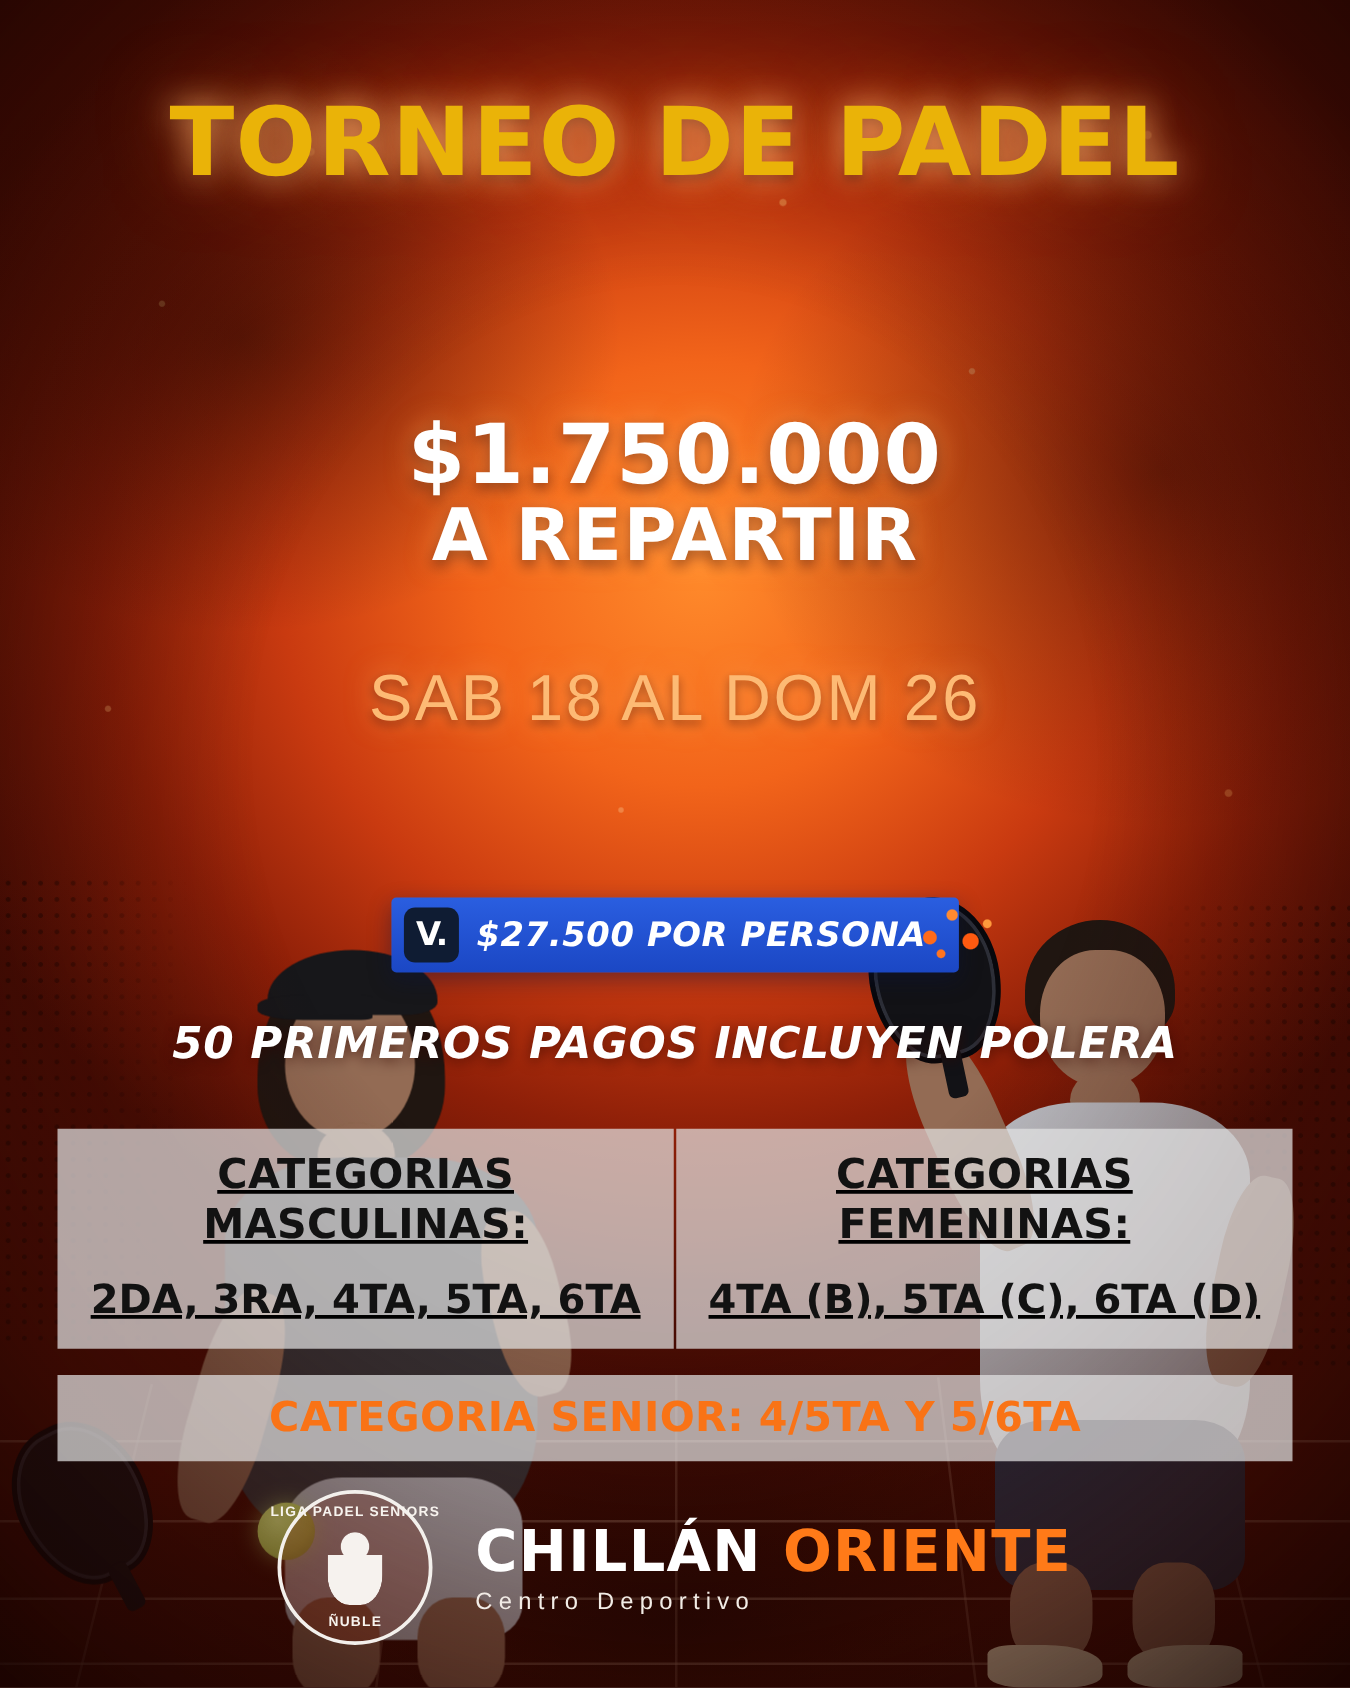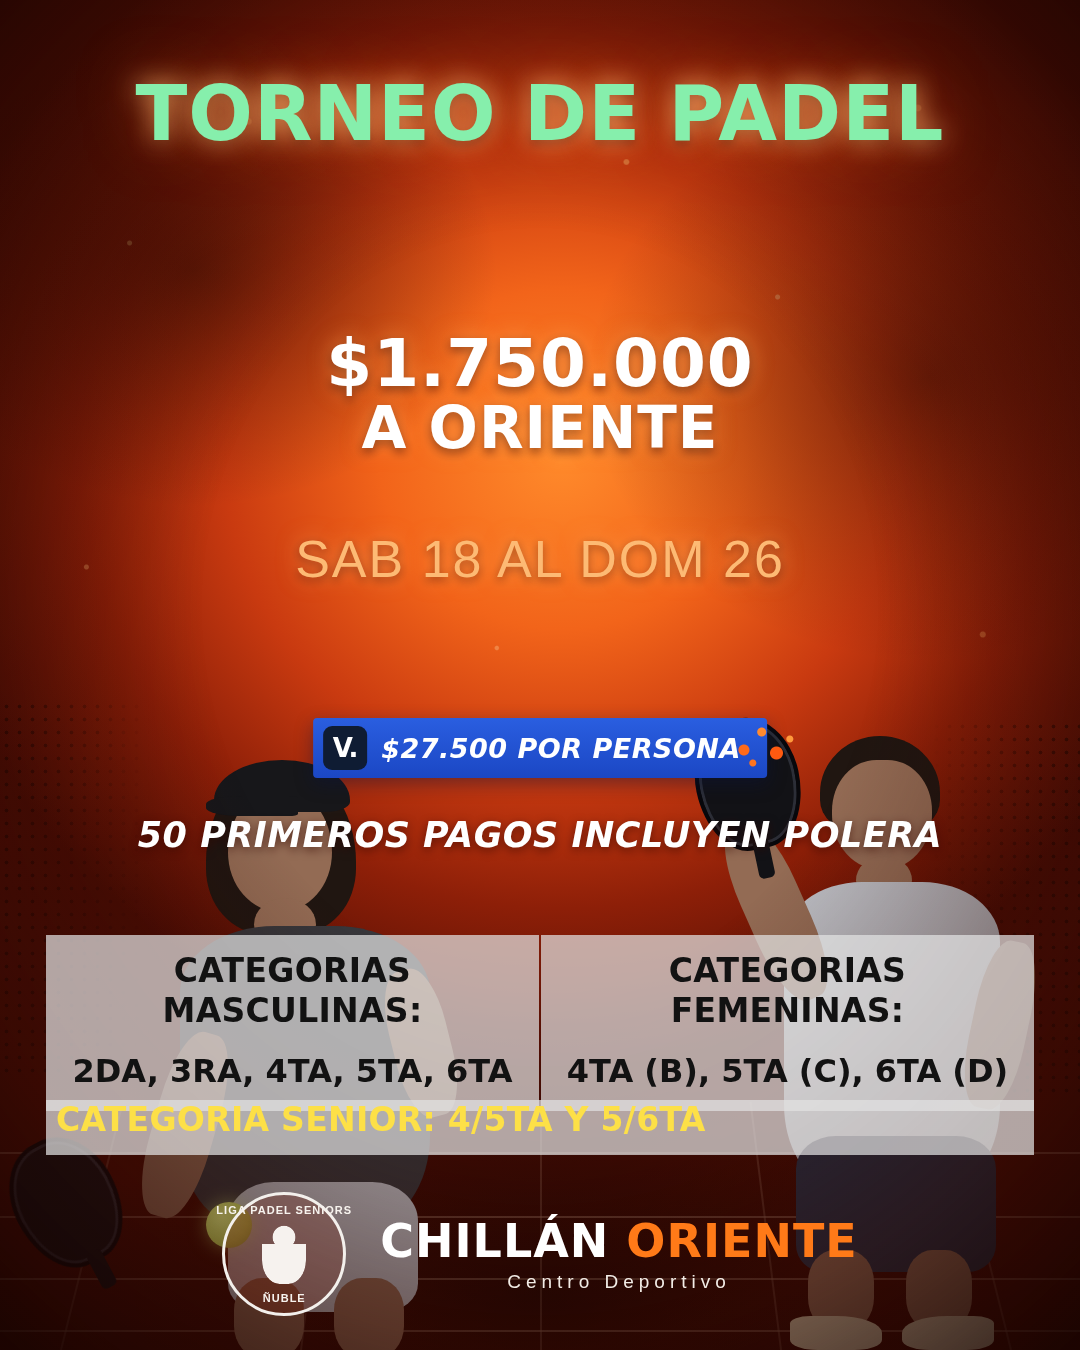--- a/index.html
+++ b/index.html
@@ -135,21 +135,21 @@
   .content { position: absolute; inset: 0; }
 
   .title-1 {
     position: absolute;
     top: 78px; left: 0; right: 0;
     text-align: center;
     font-size: 76px;
     line-height: .95;
     font-weight: 800;
     letter-spacing: 1px;
-    color: #86efac;
+    color: #eab308;
     font-family: "DejaVu Sans", sans-serif;
     text-shadow: 0 0 26px rgba(255,180,110,.85), 0 0 60px rgba(255,120,40,.55), 0 4px 8px rgba(60,10,0,.55);
   }
   .title-2 {
     position: absolute;
     top: 158px; left: 0; right: 0;
     text-align: center;
     font-size: 104px;
     line-height: .95;
     font-weight: 800;
@@ -238,25 +238,26 @@
     font-weight: 800;
     font-style: italic;
     font-size: 35px;
     line-height: 1.35;
     letter-spacing: .5px;
     text-shadow: 0 3px 10px rgba(50,8,0,.6);
   }
 
   .cat-row {
     position: absolute;
-    top: 935px;
+    top: 903px;
     left: 46px;
     right: 46px;
     display: flex;
     gap: 2px;
+    text-decoration: underline;
   }
   .cat-box {
     flex: 1;
     background: rgba(226,226,226,.72);
     padding: 16px 10px 18px;
     text-align: center;
     color: #121212;
   }
   .cat-box .head {
     display: block;
@@ -273,23 +274,23 @@
     font-size: 32px;
     line-height: 1.35;
     margin-top: 20px;
   }
   .senior-box {
     position: absolute;
     top: 1100px;
     left: 46px;
     right: 46px;
     background: rgba(226,226,226,.72);
-    padding: 0 10px 16px;
-    text-align: left;
-    color: #fde047;
+    padding: 14px 10px 16px;
+    text-align: center;
+    color: #f97316;
     font-family: "DejaVu Sans", sans-serif;
     font-weight: 800;
     font-size: 33px;
     letter-spacing: .3px;
   }
 
   
   .footer {
     position: absolute;
     left: 0; right: 0; bottom: 34px;
@@ -322,21 +323,21 @@
     width: 44px; height: 60px;
     background:
       radial-gradient(circle at 50% 22%, #f6f2ee 0 11px, transparent 12px),
       linear-gradient(180deg, transparent 0 34%, #f6f2ee 34% 100%);
     -webkit-mask-image: radial-gradient(circle at 50% 22%, #000 0 11px, transparent 12px), linear-gradient(180deg, transparent 0 34%, #000 34% 100%);
     border-radius: 0 0 40% 40%;
   }
   .club {
     display: flex;
     flex-direction: column;
-    align-items: center;
+    align-items: flex-start;
     line-height: 1;
   }
   .club .club-name {
     font-family: "DejaVu Sans", sans-serif;
     font-weight: 800;
     font-size: 46px;
     letter-spacing: 1px;
     white-space: nowrap;
   }
   .club .club-name .w1 { color: #ffffff; }
@@ -405,21 +406,21 @@
   </div>
 
   <div class="bg-vignette"></div>
 
   <div class="content">
 
     <div class="title-1">TORNEO DE PADEL</div>
 
     <div class="prize">
       <span class="amount">$1.750.000</span>
-      <span class="sub">A ORIENTE</span>
+      <span class="sub">A REPARTIR</span>
     </div>
 
     <div class="dates">
       <span class="line">SAB 18 AL DOM 26</span>
     </div>
 
     <div class="pay-badge">
       <div class="vlogo">V.</div>
       <div class="paytext">$27.500 POR PERSONA</div>
       <div class="badge-splash"></div>

